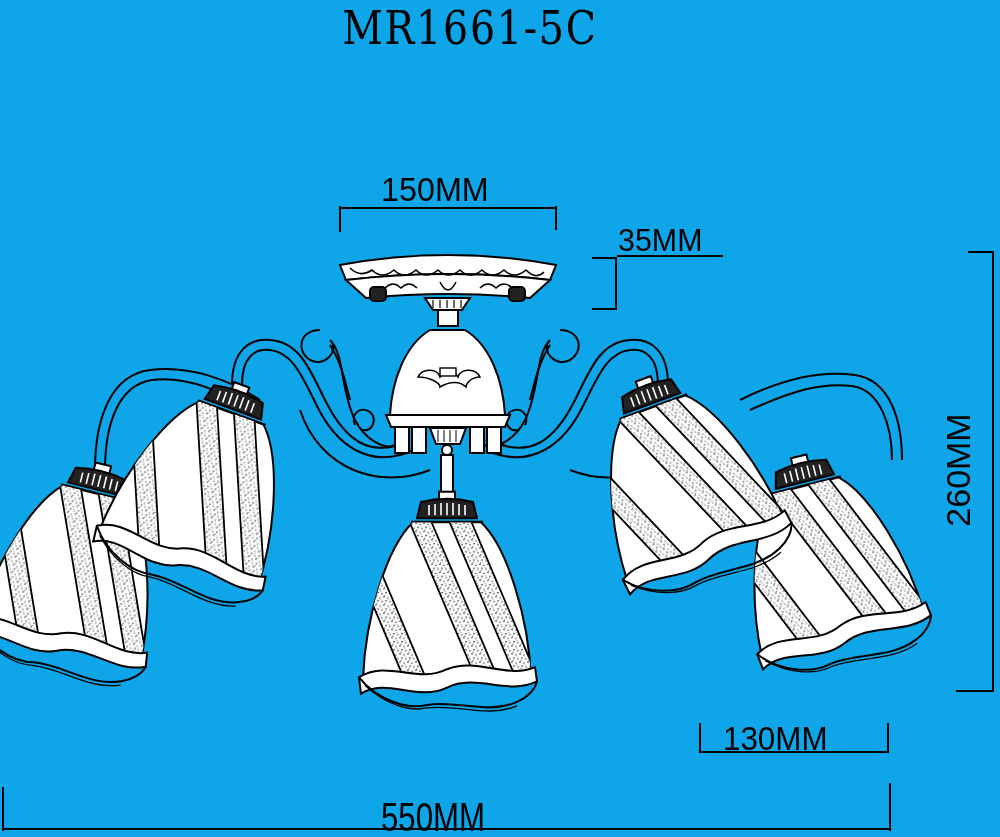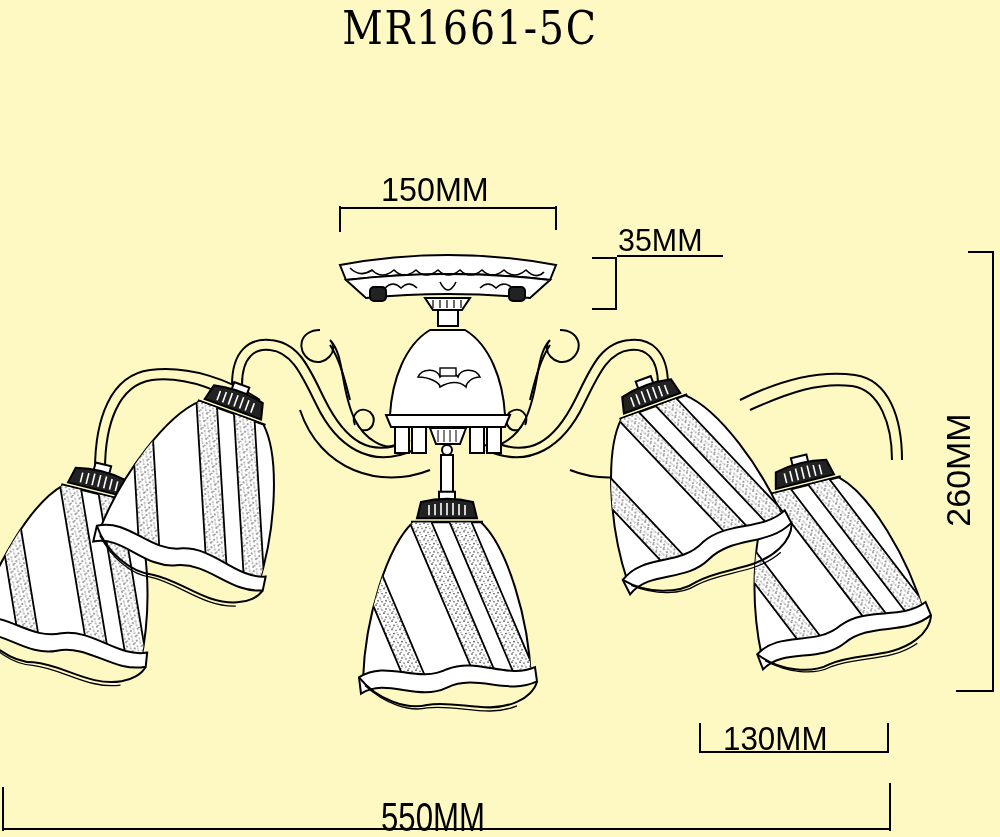--- a/index.html
+++ b/index.html
@@ -1,20 +1,20 @@
 <!DOCTYPE html>
 <html><head>
   <meta charset="utf-8">
   <style>
     html, body { margin: 0; padding: 0; background: #ffffff; }
     #stage {
       position: relative;
       width: 1000px;
       height: 837px;
-      background: #fef9c3;
+      background: #0ea5e9;
       overflow: hidden;
     }
     .title {
       position: absolute;
       left: 0; top: 0;
       width: 940px;
       text-align: center;
       font-family: "DejaVu Serif", "Liberation Serif", serif;
       font-size: 46px;
       letter-spacing: 2px;

